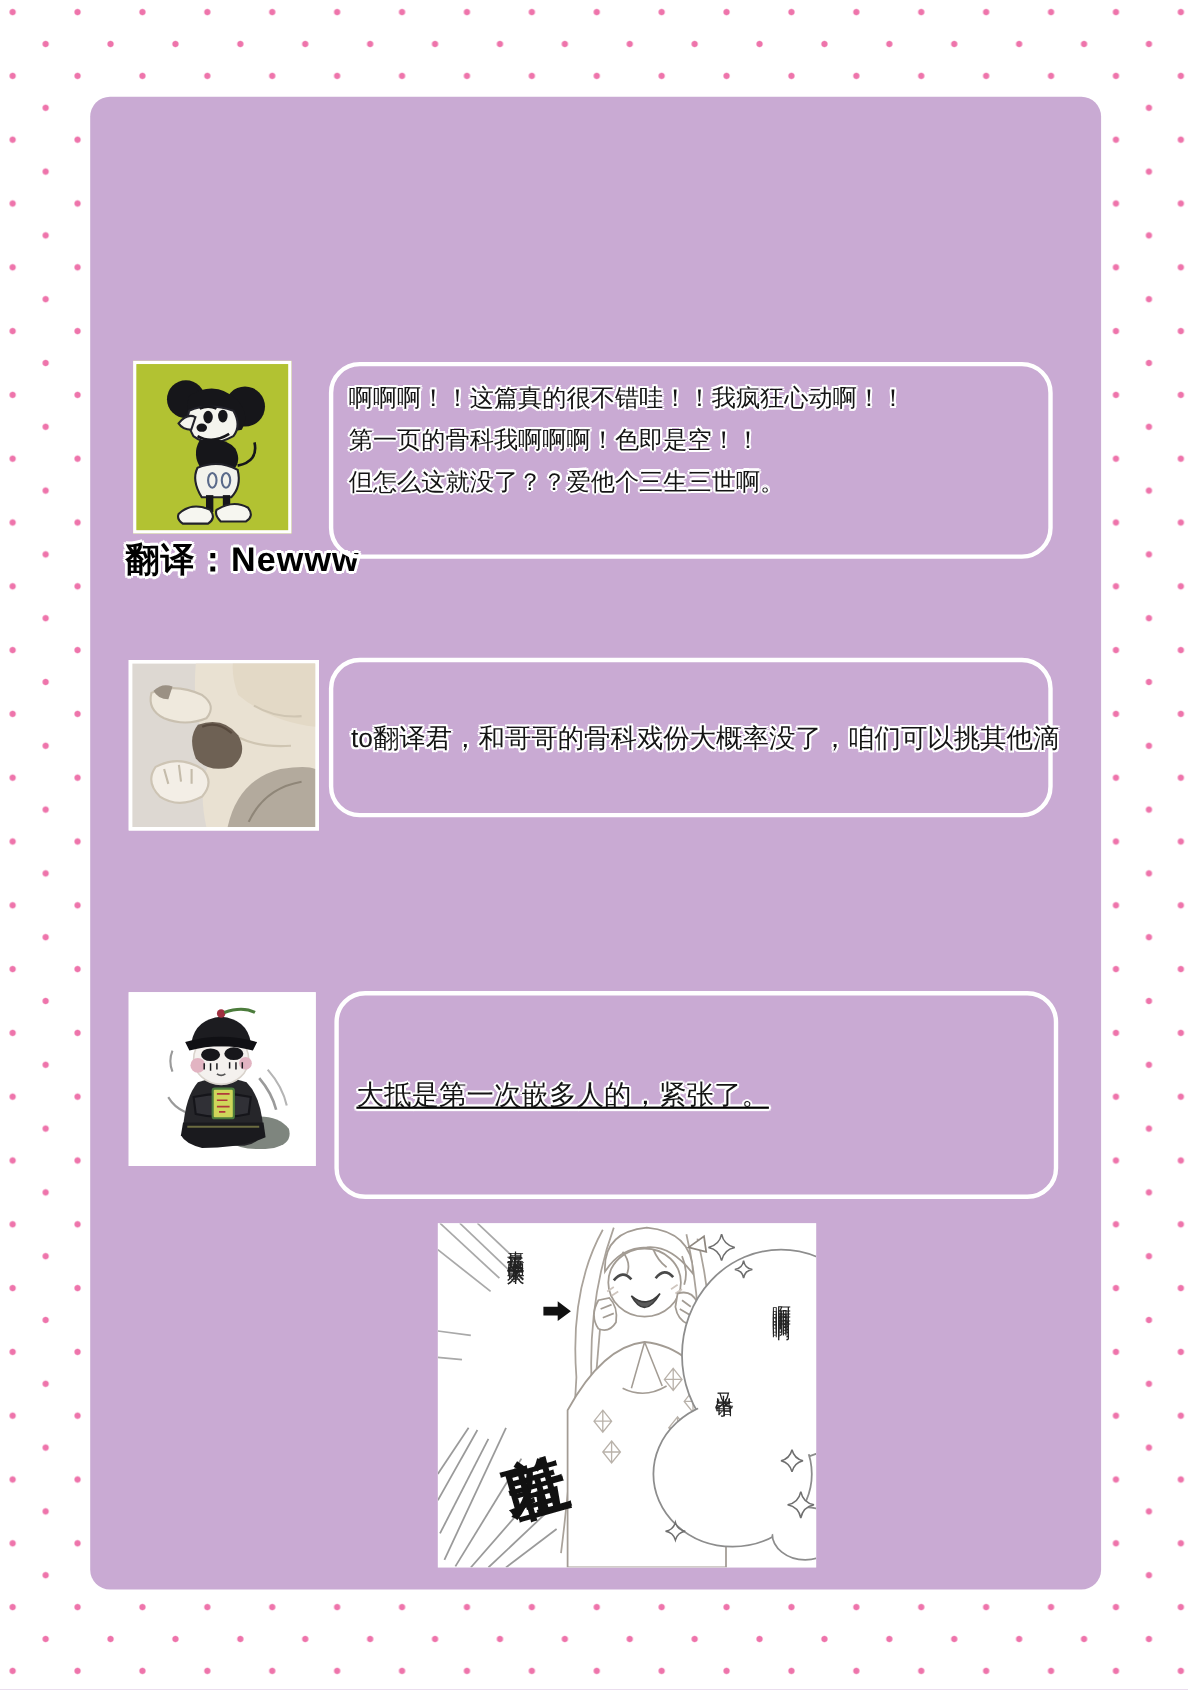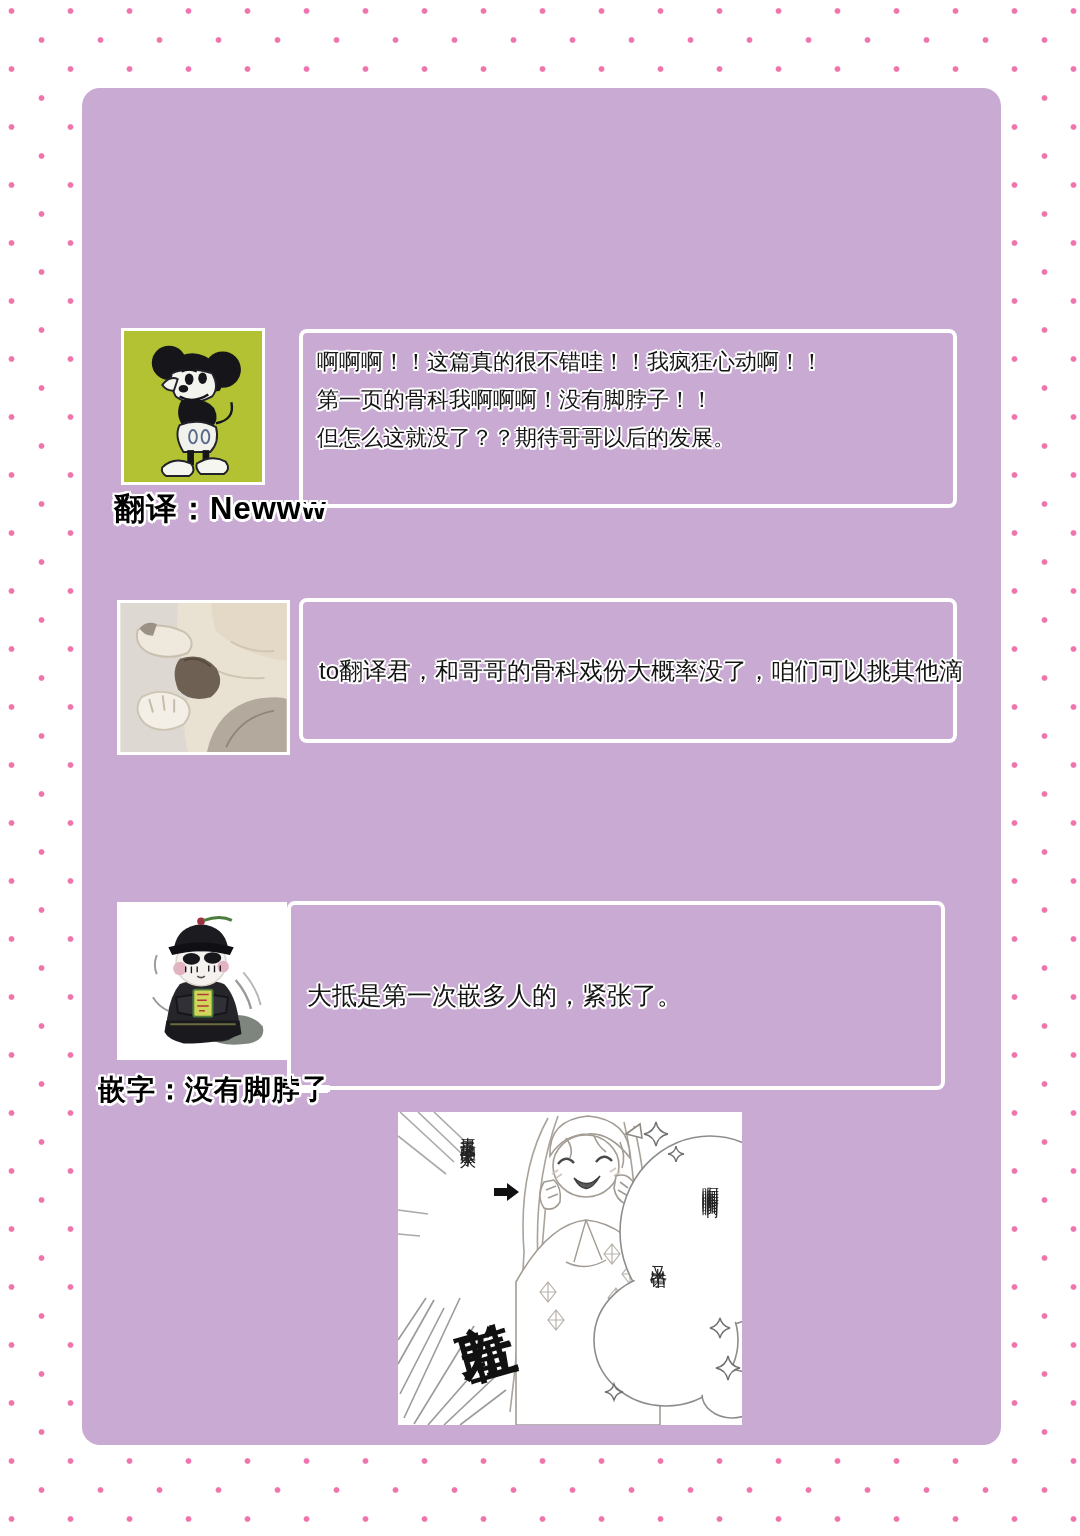--- a/index.html
+++ b/index.html
@@ -24,21 +24,21 @@
     overflow:hidden;background:#fff;
   }
   .avatar svg{display:block;width:100%;height:100%;}
   .credit-label{
     position:absolute;font-weight:bold;font-size:28px;color:#000;
     letter-spacing:1px;white-space:nowrap;
     text-shadow:2.5px 0 0 #fff,-2.5px 0 0 #fff,0 2.5px 0 #fff,0 -2.5px 0 #fff,
       2px 2px 0 #fff,-2px 2px 0 #fff,2px -2px 0 #fff,-2px -2px 0 #fff;
   }
   .bubble{
-    position:absolute;border:4px solid #fff;border-radius:8px;
+    position:absolute;border:4px solid #fff;border-radius:28px;
     box-sizing:border-box;background:transparent;
   }
   .bubble-text{
     color:#141414;
     text-shadow:2px 0 0 #fff,-2px 0 0 #fff,0 2px 0 #fff,0 -2px 0 #fff,
       1.5px 1.5px 0 #fff,-1.5px 1.5px 0 #fff,1.5px -1.5px 0 #fff,-1.5px -1.5px 0 #fff;
   }
   .bubble-1{padding:10px 14px;}
   .bubble-1 .bubble-text{font-size:22px;line-height:38px;white-space:nowrap;}
   .bubble-flex{display:flex;align-items:center;padding:0 16px;}
@@ -96,22 +96,22 @@
       <path d="M40,142 Q52,130 70,138 Q76,146 68,151 L44,151 Q38,147 40,142 Z" fill="#f6f6f0" stroke="#22222a" stroke-width="2"></path>
       <path d="M76,138 Q92,128 106,136 Q112,144 104,149 L80,149 Q74,143 76,138 Z" fill="#f6f6f0" stroke="#22222a" stroke-width="2"></path>
 
       <path d="M96,96 Q116,92 112,74" stroke="#16161a" stroke-width="2.5" fill="none"></path>
     </svg>
   </div>
   <div class="credit-label" style="left:114px;top:488px;font-size:31px;">翻译：Newww</div>
 
   <div class="bubble bubble-1" style="left:299px;top:329px;width:658px;height:179px;">
     <div class="bubble-text">啊啊啊！！这篇真的很不错哇！！我疯狂心动啊！！</div>
-    <div class="bubble-text">第一页的骨科我啊啊啊！没有脚脖子！！</div>
-    <div class="bubble-text">但怎么这就没了？？期待哥哥以后的发展。</div>
+    <div class="bubble-text">第一页的骨科我啊啊啊！色即是空！！</div>
+    <div class="bubble-text">但怎么这就没了？？爱他个三生三世啊。</div>
   </div>
 
   <div class="avatar" style="left:117px;top:600px;width:173px;height:155px;">
     <svg viewBox="0 0 173 155">
       <rect width="173" height="155" fill="#ddd8d2"></rect>
 
       <path d="M60,0 L173,0 L173,155 L70,155 Q60,110 78,85 Q55,60 60,0 Z" fill="#e9e1d2"></path>
       <path d="M95,0 L173,0 L173,60 Q130,55 100,30 Q94,14 95,0 Z" fill="#e3d9c6"></path>
 
       <path d="M90,155 Q100,110 140,100 Q165,96 173,100 L173,155 Z" fill="#b3aa9d"></path>
@@ -164,23 +164,22 @@
       <path d="M68,64 L68,70 M74,64 L74,71 M80,64 L80,70 M92,63 L92,69 M98,63 L98,70 M104,63 L104,69" stroke="#17171b" stroke-width="1.4"></path>
 
       <path d="M80,74 Q84,77 88,74" stroke="#555" stroke-width="1.6" fill="none"></path>
 
       <path d="M56,44 Q60,22 84,20 Q108,22 112,44 Q84,52 56,44 Z" fill="#1c1c20"></path>
       <path d="M50,44 Q84,34 118,44 L114,52 Q84,44 54,52 Z" fill="#101014"></path>
       <circle cx="84" cy="17" r="4" fill="#a03040"></circle>
       <path d="M87,16 Q104,10 116,16" stroke="#4c7c3c" stroke-width="3" fill="none"></path>
     </svg>
   </div>
-  <div class="credit-label" style="left:98px;top:1071px;font-size:28px;">嵌字：没有脚脖子</div>
-
-  <div class="bubble bubble-flex" style="left:287px;top:901px;width:658px;height:189px;">
+
+  <div class="bubble bubble-flex" style="left:304px;top:901px;width:658px;height:189px;text-decoration:underline;">
     <div class="bubble-text" style="font-size:25px;">大抵是第一次嵌多人的，紧张了。</div>
   </div>
 
   <div class="manga">
     <svg width="344" height="313" viewBox="0 0 344 313">
       <rect width="344" height="313" fill="#ffffff"></rect>
 
       <g stroke="#a9a9a9" stroke-width="1.6">
         <line x1="2" y1="0" x2="56" y2="50"></line>
         <line x1="20" y1="0" x2="64" y2="42"></line>

